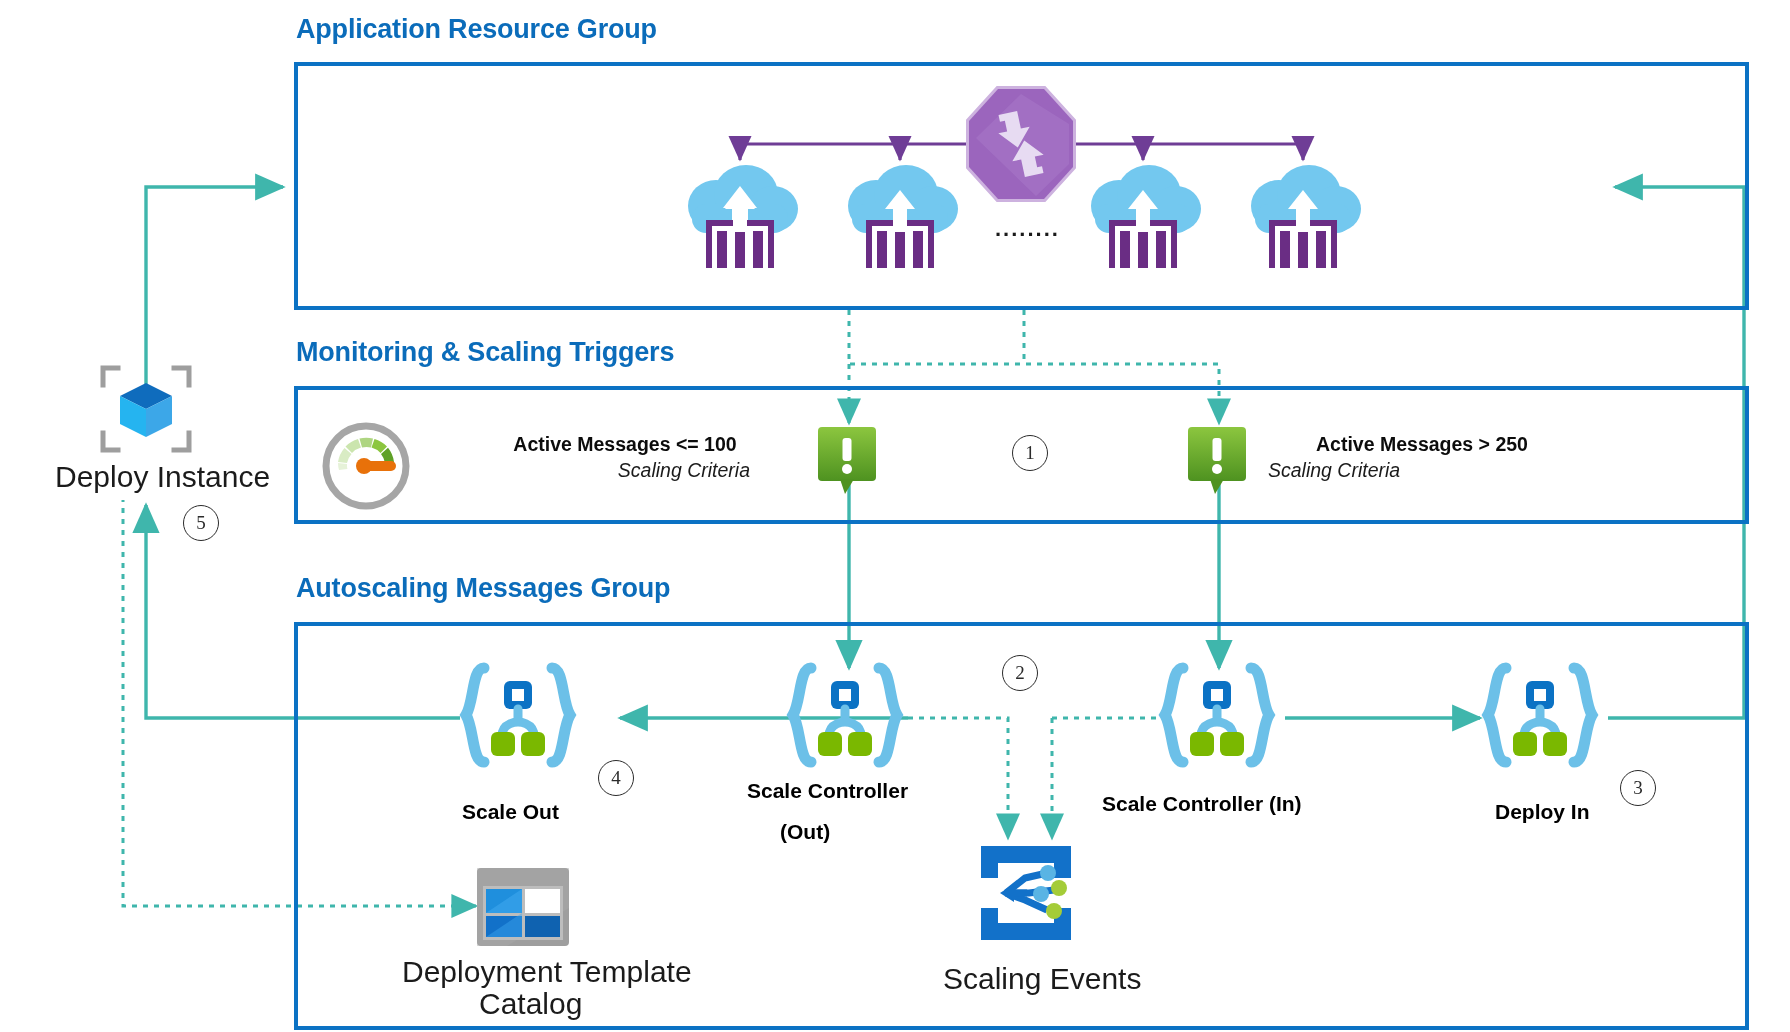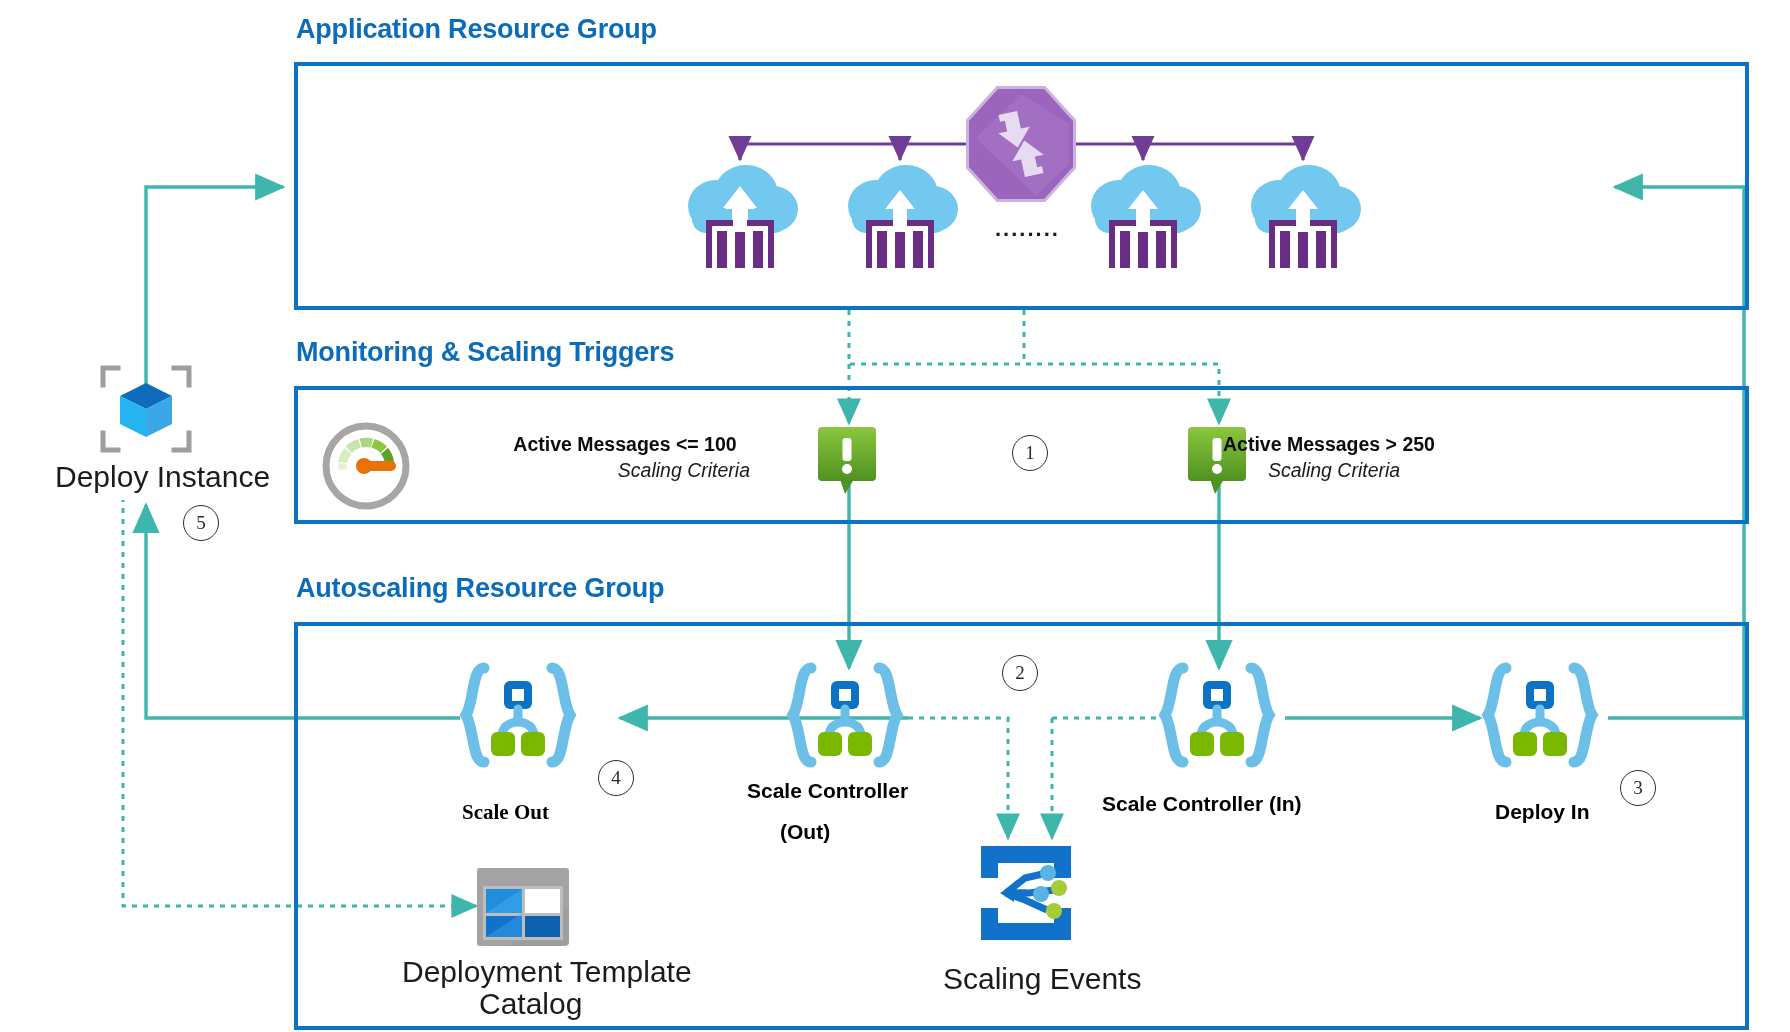--- a/index.html
+++ b/index.html
@@ -97,21 +97,21 @@
       <path d="M455,906 L476,906" marker-end="url(#tealArrow)"></path>
     </g>
   </svg>
 
   <div class="grp-title" style="left:296px;top:14px;">Application Resource Group</div>
   <div class="grp-box" style="left:294px;top:62px;width:1455px;height:248px;"></div>
 
   <div class="grp-title" style="left:296px;top:337px;">Monitoring &amp; Scaling Triggers</div>
   <div class="grp-box" style="left:294px;top:386px;width:1455px;height:138px;"></div>
 
-  <div class="grp-title" style="left:296px;top:573px;">Autoscaling Resource Group</div>
+  <div class="grp-title" style="left:296px;top:573px;">Autoscaling Messages Group</div>
   <div class="grp-box" style="left:294px;top:622px;width:1455px;height:408px;"></div>
 
   <div class="icon" style="left:966px;top:86px;width:110px;height:116px;">
     <svg viewBox="0 0 110 116" width="110" height="116">
       <polygon points="32,3 78,3 107,35 107,81 78,113 32,113 3,81 3,35" fill="#b589cf" stroke="#cdb2df" stroke-width="6"></polygon>
       <polygon points="32,3 78,3 107,35 107,81 78,113 32,113 3,81 3,35" fill="#9b65bd"></polygon>
       <path d="M55,8 L103,38 L103,78 L70,110 L10,52 Z" fill="#a878c8" opacity="0.55"></path>
       <g fill="#e7dbf2">
         <path d="M36,26 L55,26 L55,44 L64,44 L48,62 L32,44 L41,44 L41,33 L36,33 Z" transform="rotate(-12 48 44)"></path>
         <path d="M74,90 L55,90 L55,72 L46,72 L62,54 L78,72 L69,72 L69,83 L74,83 Z" transform="rotate(-12 62 72)"></path>
@@ -238,37 +238,37 @@
           <stop offset="0%" stop-color="#8cc63f"></stop>
           <stop offset="100%" stop-color="#4e9220"></stop>
         </linearGradient>
       </defs>
       <rect x="0" y="0" width="58" height="54" rx="4" fill="url(#grnB)"></rect>
       <path d="M22,52 L36,52 L27,67 Z" fill="#4e9220"></path>
       <rect x="24.5" y="11" width="9" height="23" rx="3" fill="#ffffff"></rect>
       <circle cx="29" cy="42" r="5" fill="#ffffff"></circle>
     </svg>
   </div>
-  <div class="lbl crit-title-l" style="left:1223px;top:433px;">Active Messages &gt; 250</div>
+  <div class="lbl crit-title-l" style="left:1316px;top:433px;">Active Messages &gt; 250</div>
   <div class="lbl crit-sub-l" style="left:1268px;top:459px;">Scaling Criteria</div>
 
   <div class="icon" style="left:458px;top:660px;width:120px;height:110px;">
     <svg viewBox="0 0 120 110" width="120" height="110">
       <g fill="none" stroke="#6cc0e8" stroke-width="11" stroke-linecap="round">
         <path d="M26,8 C14,8 16,42 8,55 C16,68 14,102 26,102"></path>
         <path d="M94,8 C106,8 104,42 112,55 C104,68 106,102 94,102"></path>
       </g>
       <rect x="46" y="21" width="28" height="28" rx="6" fill="#0b72c4"></rect>
       <rect x="54" y="29" width="12" height="12" fill="#ffffff"></rect>
       <path d="M60,49 L60,62 M60,62 C60,62 44,62 44,76 M60,62 C60,62 76,62 76,76" fill="none" stroke="#6cc0e8" stroke-width="9" stroke-linecap="round"></path>
       <rect x="33" y="72" width="24" height="24" rx="6" fill="#7ab800"></rect>
       <rect x="63" y="72" width="24" height="24" rx="6" fill="#7ab800"></rect>
     </svg>
   </div>
-  <div class="lbl lbl-bold" style="left:462px;top:800px;font-family:Liberation Serif, serif;">Scale Out</div>
+  <div class="lbl lbl-bold" style="left:462px;top:800px;">Scale Out</div>
 
   <div class="icon" style="left:785px;top:660px;width:120px;height:110px;">
     <svg viewBox="0 0 120 110" width="120" height="110">
       <g fill="none" stroke="#6cc0e8" stroke-width="11" stroke-linecap="round">
         <path d="M26,8 C14,8 16,42 8,55 C16,68 14,102 26,102"></path>
         <path d="M94,8 C106,8 104,42 112,55 C104,68 106,102 94,102"></path>
       </g>
       <rect x="46" y="21" width="28" height="28" rx="6" fill="#0b72c4"></rect>
       <rect x="54" y="29" width="12" height="12" fill="#ffffff"></rect>
       <path d="M60,49 L60,62 M60,62 C60,62 44,62 44,76 M60,62 C60,62 76,62 76,76" fill="none" stroke="#6cc0e8" stroke-width="9" stroke-linecap="round"></path>

